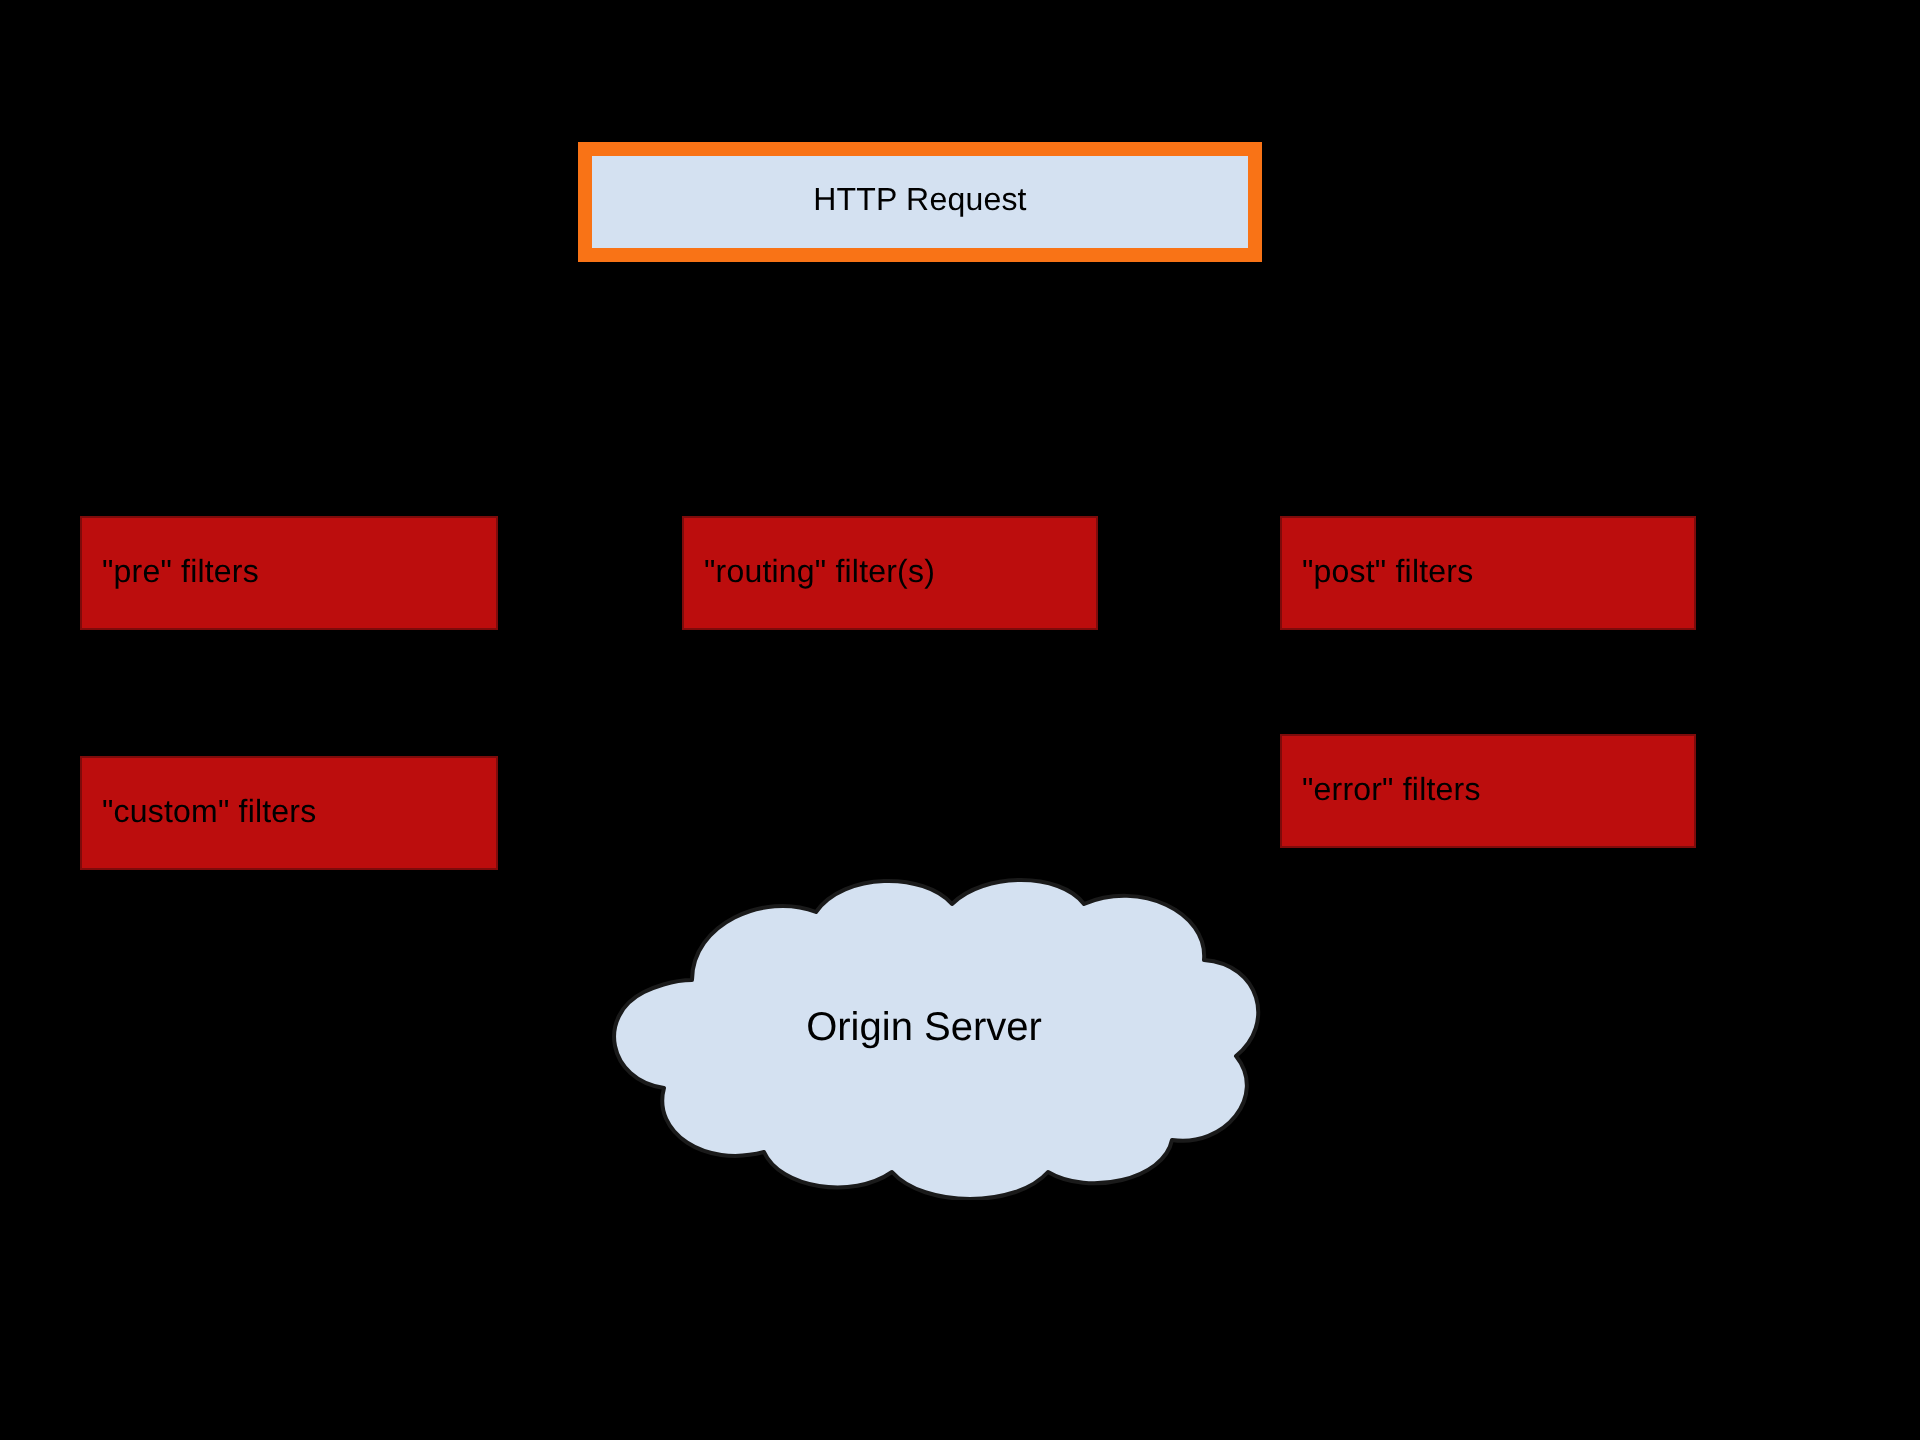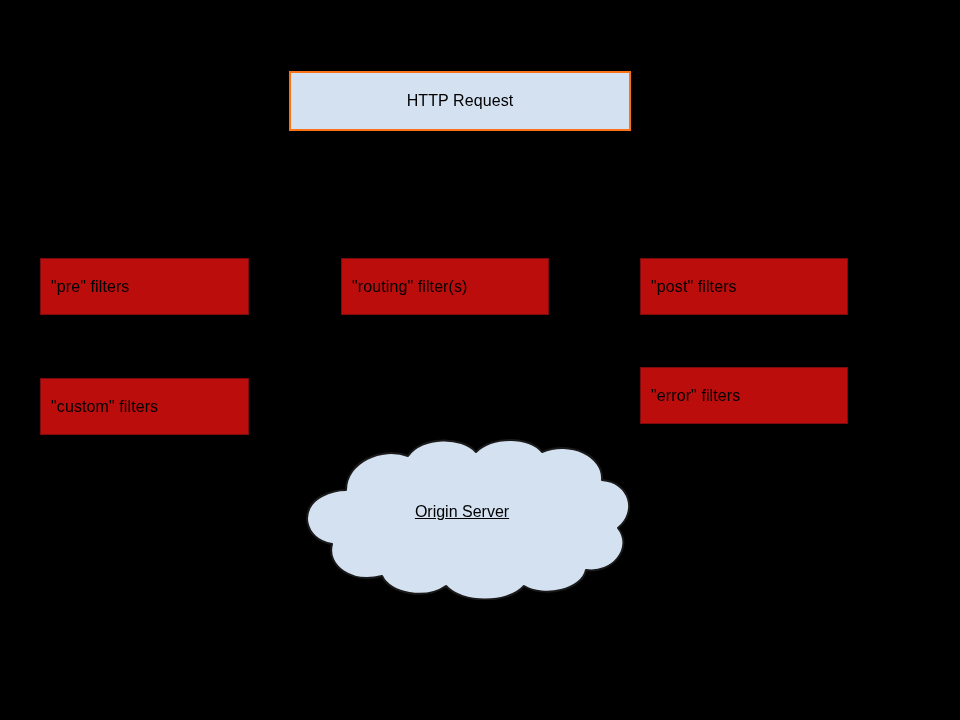--- a/index.html
+++ b/index.html
@@ -20,21 +20,21 @@
     box-sizing: border-box;
     display: flex;
     align-items: center;
     color: #000000;
     font-size: 16px;
     line-height: 1.2;
     letter-spacing: 0.1px;
   }
   .node-blue {
     background: #d4e1f1;
-    border: 2px solid #f97316;
+    border: 7px solid #f97316;
     justify-content: center;
     text-align: left;
   }
   .node-red {
     background: #bc0d0d;
     border: 1px solid #7e0b0b;
     justify-content: flex-start;
     padding-left: 10px;
     text-align: left;
   }
@@ -53,25 +53,24 @@
     display: block;
     width: 352px;
     height: 162px;
   }
   #cloud-label {
     position: absolute;
     left: 286px;
     top: 503px;
     width: 352px;
     text-align: center;
-    font-size: 16px;
+    font-size: 20px;
     color: #000000;
     font-family: "Liberation Sans", sans-serif;
     white-space: nowrap;
-    text-decoration: underline;
   }
 </style>
 </head>
 <body>
 
 <div id="canvas">
 
   <div class="node node-blue" id="node-http-request" style="left: 289px; top: 71px; width: 342px; height: 60px;">
     <span class="label-text">HTTP Request</span>
   </div>

